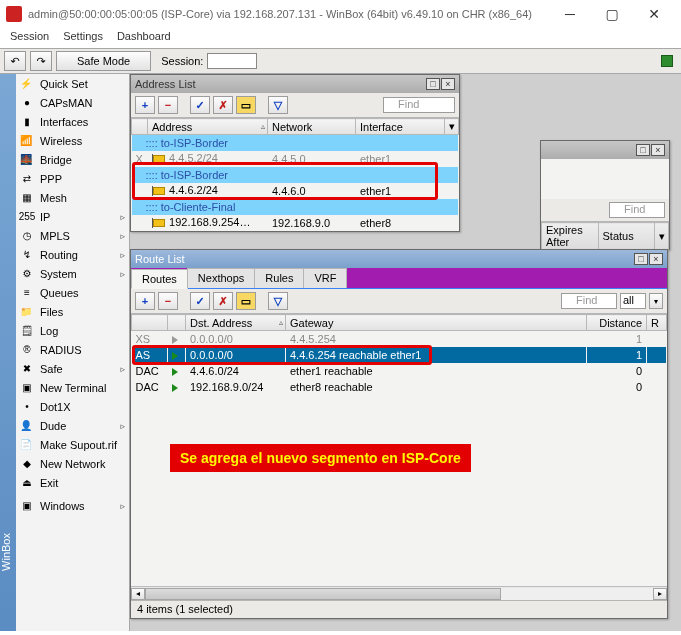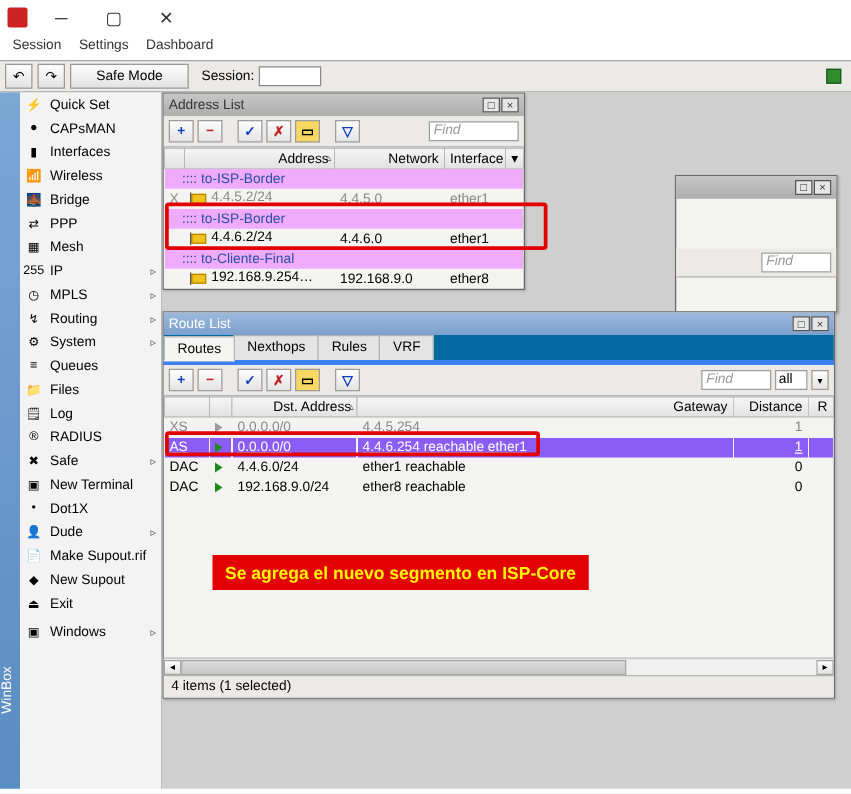--- a/index.html
+++ b/index.html
@@ -47,60 +47,61 @@
   .win-tb .btns { display: flex; gap: 1px; }
   .win-tb .btns span { width: 14px; height: 12px; border: 1px solid #555; background: #e6e6e6; color: #333; display: inline-flex; align-items: center; justify-content: center; font-size: 9px; line-height: 1; }
 
   
   .w-toolbar { display: flex; align-items: center; gap: 3px; padding: 3px 4px; background: #eceae6; border-bottom: 1px solid #b5b5b5; }
   .w-toolbar .sp { width: 6px; }
   .ibtn { width: 20px; height: 18px; border: 1px solid #9c9c9c; background: linear-gradient(#fdfdfd,#e4e4e4); display: inline-flex; align-items: center; justify-content: center; font-weight: bold; }
   .ibtn.blue { color: #1040c0; }
   .ibtn.red { color: #c02020; }
   .ibtn.yel { background: #f6d862; }
-  .findbox { margin-left: auto; width: 72px; height: 16px; border: 1px solid #9c9c9c; background: #fff; color: #999; font-style: italic; padding: 0 3px; }
+  .findbox { margin-left: auto; width: 72px; height: 16px; border: 1px solid #9c9c9c; background: #fff; color: #999; padding: 0 14px; }
   .findbox2 { width: 56px; }
   .allbox { width: 26px; height: 16px; border: 1px solid #9c9c9c; background: #fff; padding: 0 2px; }
   .drbtn { width: 14px; height: 16px; border: 1px solid #9c9c9c; background: linear-gradient(#fdfdfd,#e4e4e4); display: inline-flex; align-items: center; justify-content: center; font-size: 8px; }
 
   
   table { border-collapse: collapse; width: 100%; table-layout: fixed; }
-  th { background: linear-gradient(#f5f5f5,#e2e2e2); border: 1px solid #b8b8b8; text-align: right; padding: 1px 4px; font-weight: normal; height: 16px; position: relative; }
+  th { background: linear-gradient(#f5f5f5,#e2e2e2); border: 1px solid #b8b8b8; text-align: left; padding: 1px 4px; font-weight: normal; height: 16px; position: relative; }
   th .sort { position: absolute; right: 2px; top: 3px; font-size: 8px; color: #555; }
   td { padding: 1px 4px; height: 16px; white-space: nowrap; overflow: hidden; border-right: 1px solid transparent; }
-  tr.sel td { background: #8b5cf6; color: #fff; text-decoration: underline; }
+  tr.sel td { background: #0369a1; color: #fff; }
   tr.dim td { color: #888; }
-  tr.grouprow td { color: #2b4ea8; background: #f0abfc; margin-left: 36px; }
+  tr.grouprow td { color: #2b4ea8; background: #7dd3fc; margin-left: 36px; }
   .flag { width: 14px; height: 12px; display: inline-block; vertical-align: middle; position: relative; }
   .flag.ylw::before { content: ""; position: absolute; width: 10px; height: 6px; background: #f2c21a; border: 1px solid #b28700; top: 2px; left: 1px; }
   .flag.ylw::after { content: ""; position: absolute; width: 1px; height: 10px; background: #555; left: 0; top: 1px; }
   .tri { width: 0; height: 0; border-top: 4px solid transparent; border-bottom: 4px solid transparent; border-left: 6px solid #1a8a1a; display: inline-block; vertical-align: middle; }
   .tri.grey { border-left-color: #9a9a9a; }
 
   
   .redbox { position: absolute; border: 3px solid #e20000; border-radius: 3px; background: transparent; pointer-events: none; }
   .redlabel { position: absolute; background: #e20000; color: #fff900; font-weight: bold; font-size: 14px; padding: 6px 10px; pointer-events: none; }
 
-  .tabs { display: flex; background: #0369a1; border-bottom: 4px solid #3b82f6; }
+  .tabs { display: flex; background: #a21caf; border-bottom: 1px solid #3b82f6; }
   .tab { padding: 3px 10px; border: 1px solid #b5b5b5; border-bottom: none; background: #e4e4e4; margin-right: -1px; }
   .tab.act { background: #f5f5f3; border-bottom: 1px solid #f5f5f3; position: relative; top: 1px; }
 
   .statusbar { position: absolute; left: 0; bottom: 0; right: 0; height: 18px; background: #eceae6; border-top: 1px solid #b5b5b5; padding: 2px 6px; }
   .hscroll { position: absolute; left: 0; bottom: 18px; right: 0; height: 14px; background: #e8e8e8; border-top: 1px solid #bcbcbc; display: flex; align-items: center; }
   .hscroll .ar { width: 14px; height: 12px; border: 1px solid #a5a5a5; background: linear-gradient(#fdfdfd,#e2e2e2); display: inline-flex; align-items: center; justify-content: center; font-size: 8px; }
   .hscroll .track { flex: 1; height: 12px; background: #efefef; position: relative; }
   .hscroll .thumb { position: absolute; left: 0; width: 70%; height: 12px; background: linear-gradient(#dcdcdc,#c7c7c7); border: 1px solid #a5a5a5; }
 
   .partial th { background: linear-gradient(#eeeeee,#dcdcdc); }
 </style>
 </head>
 <body>
 
 <div class="titlebar">
   <span style="width:16px;height:16px;background:#c22;border-radius:2px;margin-right:6px"></span>
+  <span class="title">admin@50:00:00:05:00:05 (ISP-Core) via 192.168.207.131 - WinBox (64bit) v6.49.10 on CHR (x86_64)</span>
   <div class="wc">
     <button>─</button>
     <button>▢</button>
     <button>✕</button>
   </div>
 </div>
 
 <div class="menubar">
   <span>Session</span>
   <span>Settings</span>
@@ -203,21 +204,21 @@
         <span class="ic">👤</span>
         <span class="lbl">Dude</span>
         <span class="exp">▹</span>
       </div>
       <div class="sidebar-item">
         <span class="ic">📄</span>
         <span class="lbl">Make Supout.rif</span>
       </div>
       <div class="sidebar-item">
         <span class="ic">◆</span>
-        <span class="lbl">New Supout</span>
+        <span class="lbl">New Network</span>
       </div>
       <div class="sidebar-item">
         <span class="ic">⏏</span>
         <span class="lbl">Exit</span>
       </div>
       <div class="sep"></div>
       <div class="sidebar-item">
         <span class="ic">▣</span>
         <span class="lbl">Windows</span>
         <span class="exp">▹</span>
@@ -231,23 +232,32 @@
         <span class="ttl"></span>
         <span class="btns">
             <span>□</span>
             <span>×</span>
           </span>
       </div>
       <div style="height:40px"></div>
       <div class="w-toolbar" style="justify-content:flex-end">
         <span class="findbox findbox2">Find</span>
       </div>
+      <table class="partial">
+          <tbody>
+            <tr>
+        <th>Expires After</th>
+        <th>Status</th>
+        <th style="width:14px">▾</th>
+      </tr>
+          </tbody>
+        </table>
     </div>
 
-    <div class="win" style="left:0; top:0; width:290px;">
+    <div class="win" style="left:0; top:0; width:330px;">
       <div class="win-tb grey">
         <span class="ttl">Address List</span>
         <span class="btns">
             <span>□</span>
             <span>×</span>
           </span>
       </div>
       <div class="w-toolbar">
         <span class="ibtn blue">+</span>
         <span class="ibtn red">−</span>
@@ -304,21 +314,21 @@
               <td></td>
               <td><span class="flag ylw"></span> 192.168.9.254…</td>
               <td>192.168.9.0</td>
               <td>ether8</td>
               <td></td>
             </tr>
           </tbody>
       </table>
     </div>
 
-    <div class="win" style="left:0; top:175px; width:538px; height:310px;">
+    <div class="win" style="left:0; top:175px; width:538px; height:370px;">
       <div class="win-tb">
         <span class="ttl">Route List</span>
         <span class="btns">
             <span>□</span>
             <span>×</span>
           </span>
       </div>
       <div class="tabs">
         <div class="tab act">Routes</div>
         <div class="tab">Nexthops</div>

